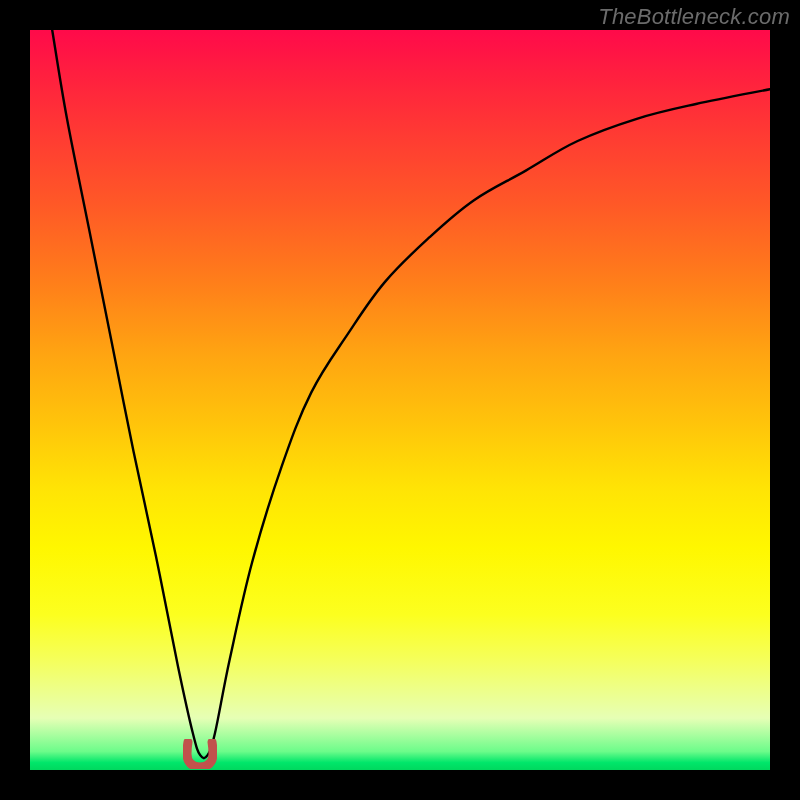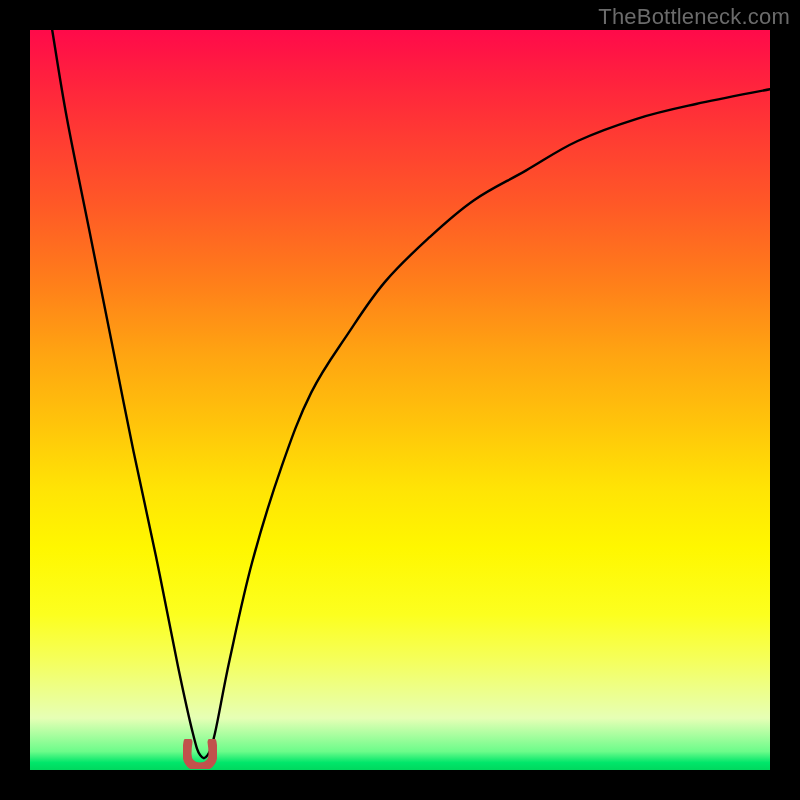--- a/index.html
+++ b/index.html
@@ -63,20 +63,21 @@
   }
   .marker svg { width: 100%; height: 100%; }
   .watermark {
     position: absolute;
     top: 4px;
     right: 10px;
     color: #6b6b6b;
     font-size: 22px;
     letter-spacing: 0.2px;
     user-select: none;
+    font-style: italic;
   }
 </style>
 </head>
 <body>
 
 <div class="frame">
 
   <div class="plot">
 
     <div class="gradient"></div>

